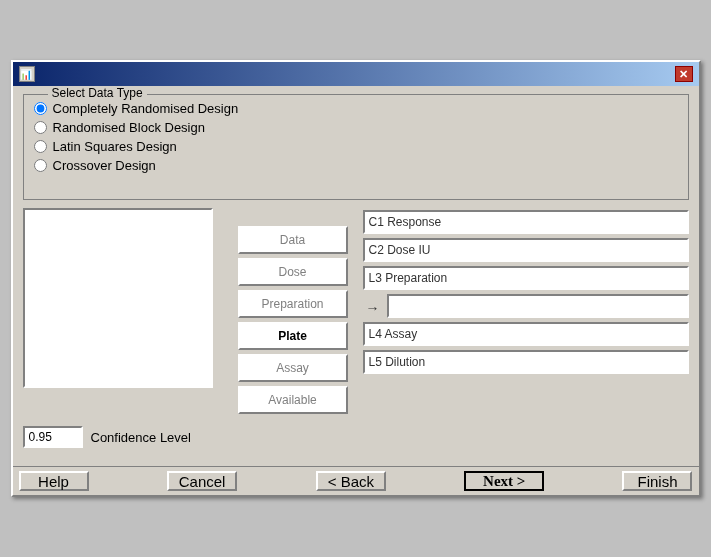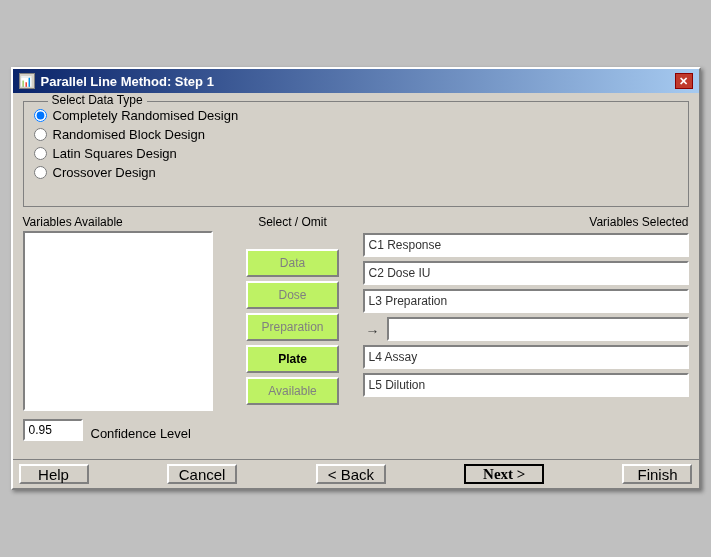--- a/index.html
+++ b/index.html
@@ -116,23 +116,23 @@
       align-items: center;
       padding-top: 18px;
     }
     .btn-row {
       width: 100%;
       margin-bottom: 4px;
       display: flex;
       justify-content: center;
     }
     .select-btn {
-      width: 93px;
+      width: 110px;
       height: 28px;
-      background: #bef264;
+      background: #ffffff;
       border: 2px solid;
       border-top-color: #ffffff;
       border-left-color: #ffffff;
       border-right-color: #808080;
       border-bottom-color: #808080;
       font-size: 12px;
       cursor: pointer;
       color: #808080;
     }
     .select-btn.active {
@@ -167,21 +167,21 @@
     }
     .arrow-indicator {
       font-size: 14px;
       color: #333;
       width: 20px;
       text-align: center;
       flex-shrink: 0;
     }
     .confidence-row {
       display: flex;
-      align-items: flex-end;
+      align-items: center;
       gap: 8px;
       margin-bottom: 10px;
     }
     .confidence-input {
       width: 60px;
       height: 22px;
       border: 2px solid;
       border-top-color: #808080;
       border-left-color: #808080;
       border-right-color: #ffffff;
@@ -232,21 +232,20 @@
     .header-selected { flex: 1; font-size: 12px; text-align: right; }
   </style>
 </head>
 <body>
 
 <div class="window">
 
   <div class="title-bar">
     <div class="title-bar-left">
       <div class="title-icon">📊</div>
-      <span class="title-text">Parallel Line Method: Step 1</span>
     </div>
     <div class="close-btn">✕</div>
   </div>
 
   <div class="content">
 
     <div class="group-box">
       <span class="group-box-title">Select Data Type</span>
       <div class="radio-row">
         <input type="radio" name="datatype" checked="" style="">
@@ -259,44 +258,42 @@
       <div class="radio-row">
         <input type="radio" name="datatype" style="">
         <label class="radio-label">Latin Squares Design</label>
       </div>
       <div class="radio-row">
         <input type="radio" name="datatype" style="">
         <label class="radio-label">Crossover Design</label>
       </div>
     </div>
 
-    <div class="headers-row">
-      <div class="header-vars">Variables Available</div>
-      <div class="header-select">Select / Omit</div>
-      <div class="header-selected">Variables Selected</div>
-    </div>
 
     <div class="main-area">
 
       <div class="variables-panel">
         <div class="variables-listbox"></div>
       </div>
 
       <div class="middle-panel">
         <div class="btn-row">
           <button class="select-btn">Data</button>
         </div>
         <div class="btn-row">
           <button class="select-btn">Dose</button>
         </div>
         <div class="btn-row">
           <button class="select-btn">Preparation</button>
         </div>
         <div class="btn-row">
           <button class="select-btn active">Plate</button>
+        </div>
+        <div class="btn-row">
+          <button class="select-btn">Assay</button>
         </div>
         <div class="btn-row">
           <button class="select-btn">Available</button>
         </div>
       </div>
 
       <div class="right-panel">
         <div class="field-row">
           <input class="field-input" type="text" readonly="" value="C1 Response" style="">
         </div>

